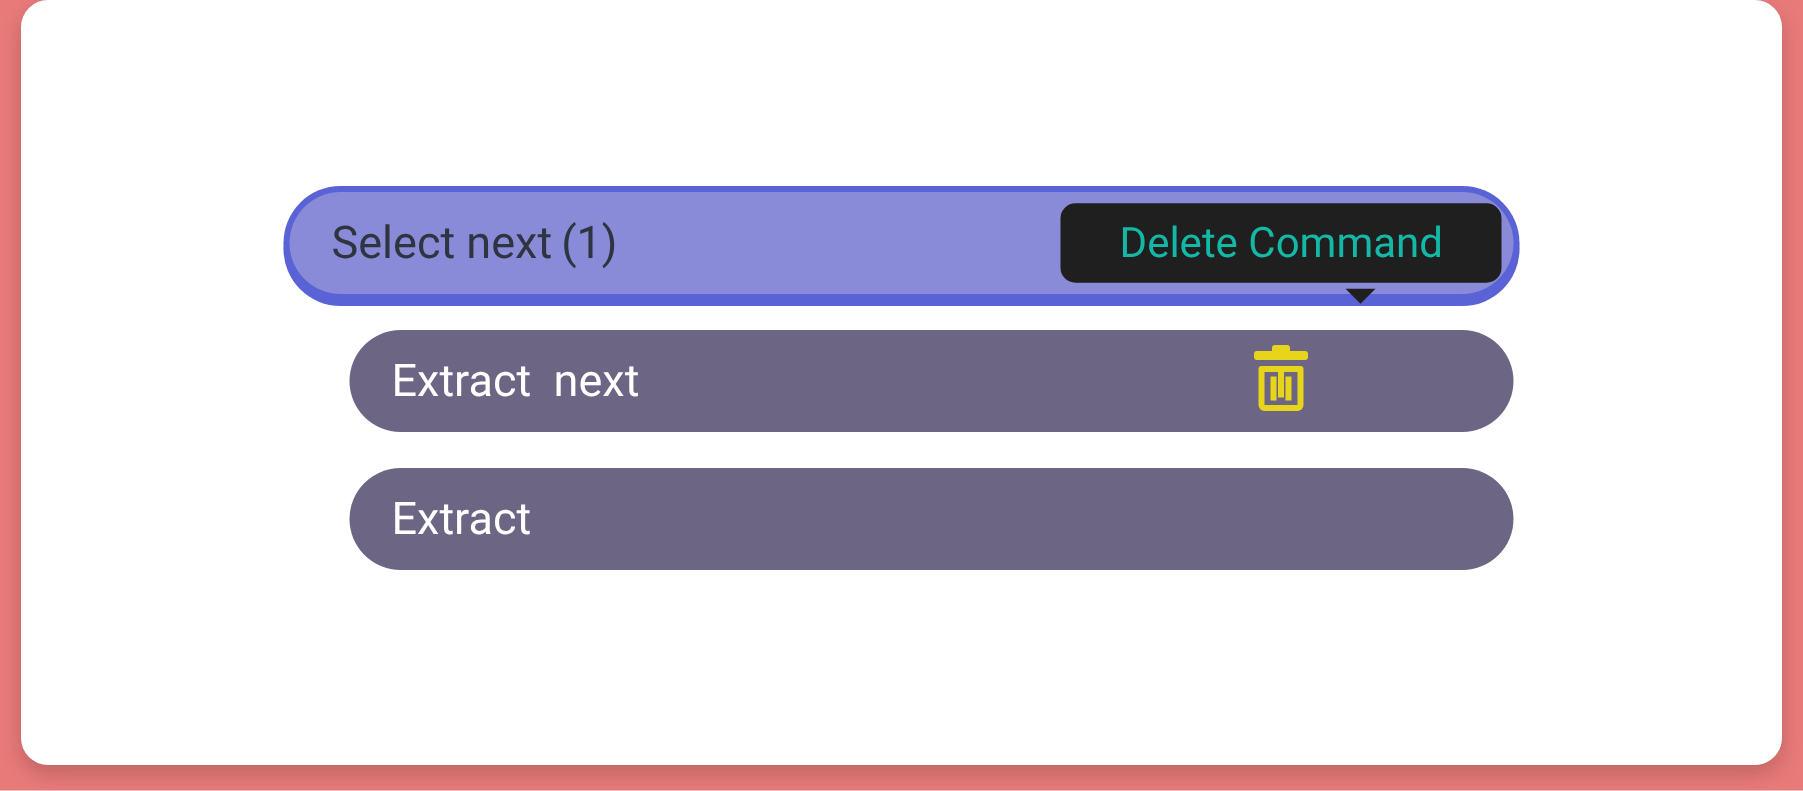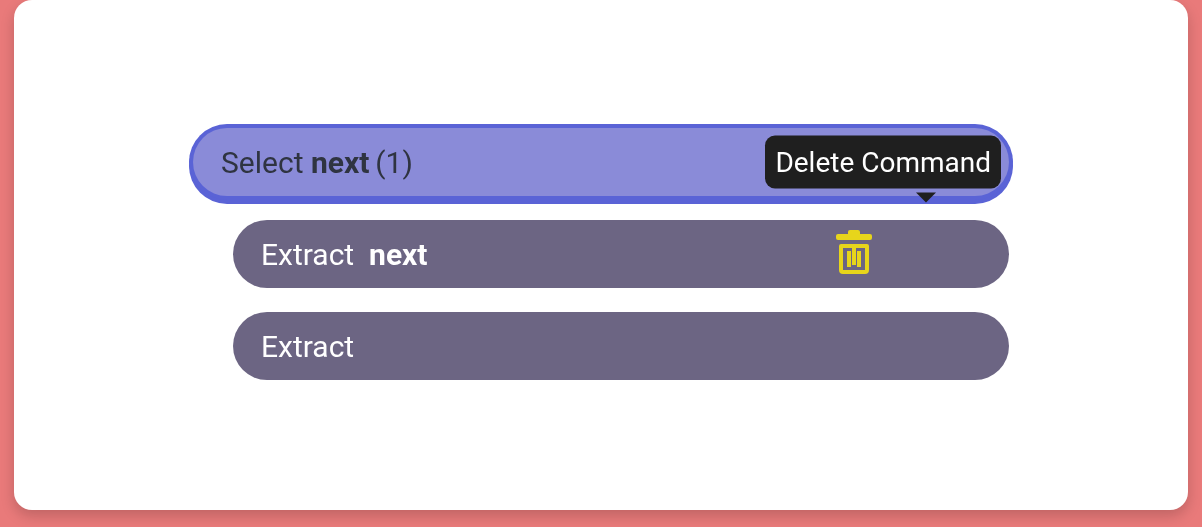--- a/index.html
+++ b/index.html
@@ -41,32 +41,32 @@
       color: #2f3441;
       box-shadow: 0 0 0 4px #5a63d6, 0 4px 0 4px #5a63d6;
     }
     .row-child {
       background: #6c6583;
       color: #ffffff;
       margin-left: 40px;
       width: 776px;
     }
     .row .label-action { font-weight: 400; }
-    .row .label-field { font-weight: 700; }
+    .row .label-field { font-weight: 400; }
     .row .label-suffix { font-weight: 400; margin-left: 6px; }
 
     .tooltip {
       position: absolute;
       right: 8px;
       top: 50%;
       transform: translateY(-50%);
       background: #1f1f1f;
-      color: #ffffff;
+      color: #14b8a6;
       font-size: 28px;
-      padding: 10px 10px;
+      padding: 10px 39px;
       border-radius: 10px;
       white-space: nowrap;
     }
     .tooltip::after {
       content: "";
       position: absolute;
       left: 68%;
       bottom: -14px;
       margin-left: -10px;
       border-width: 10px 10px 0 10px;

